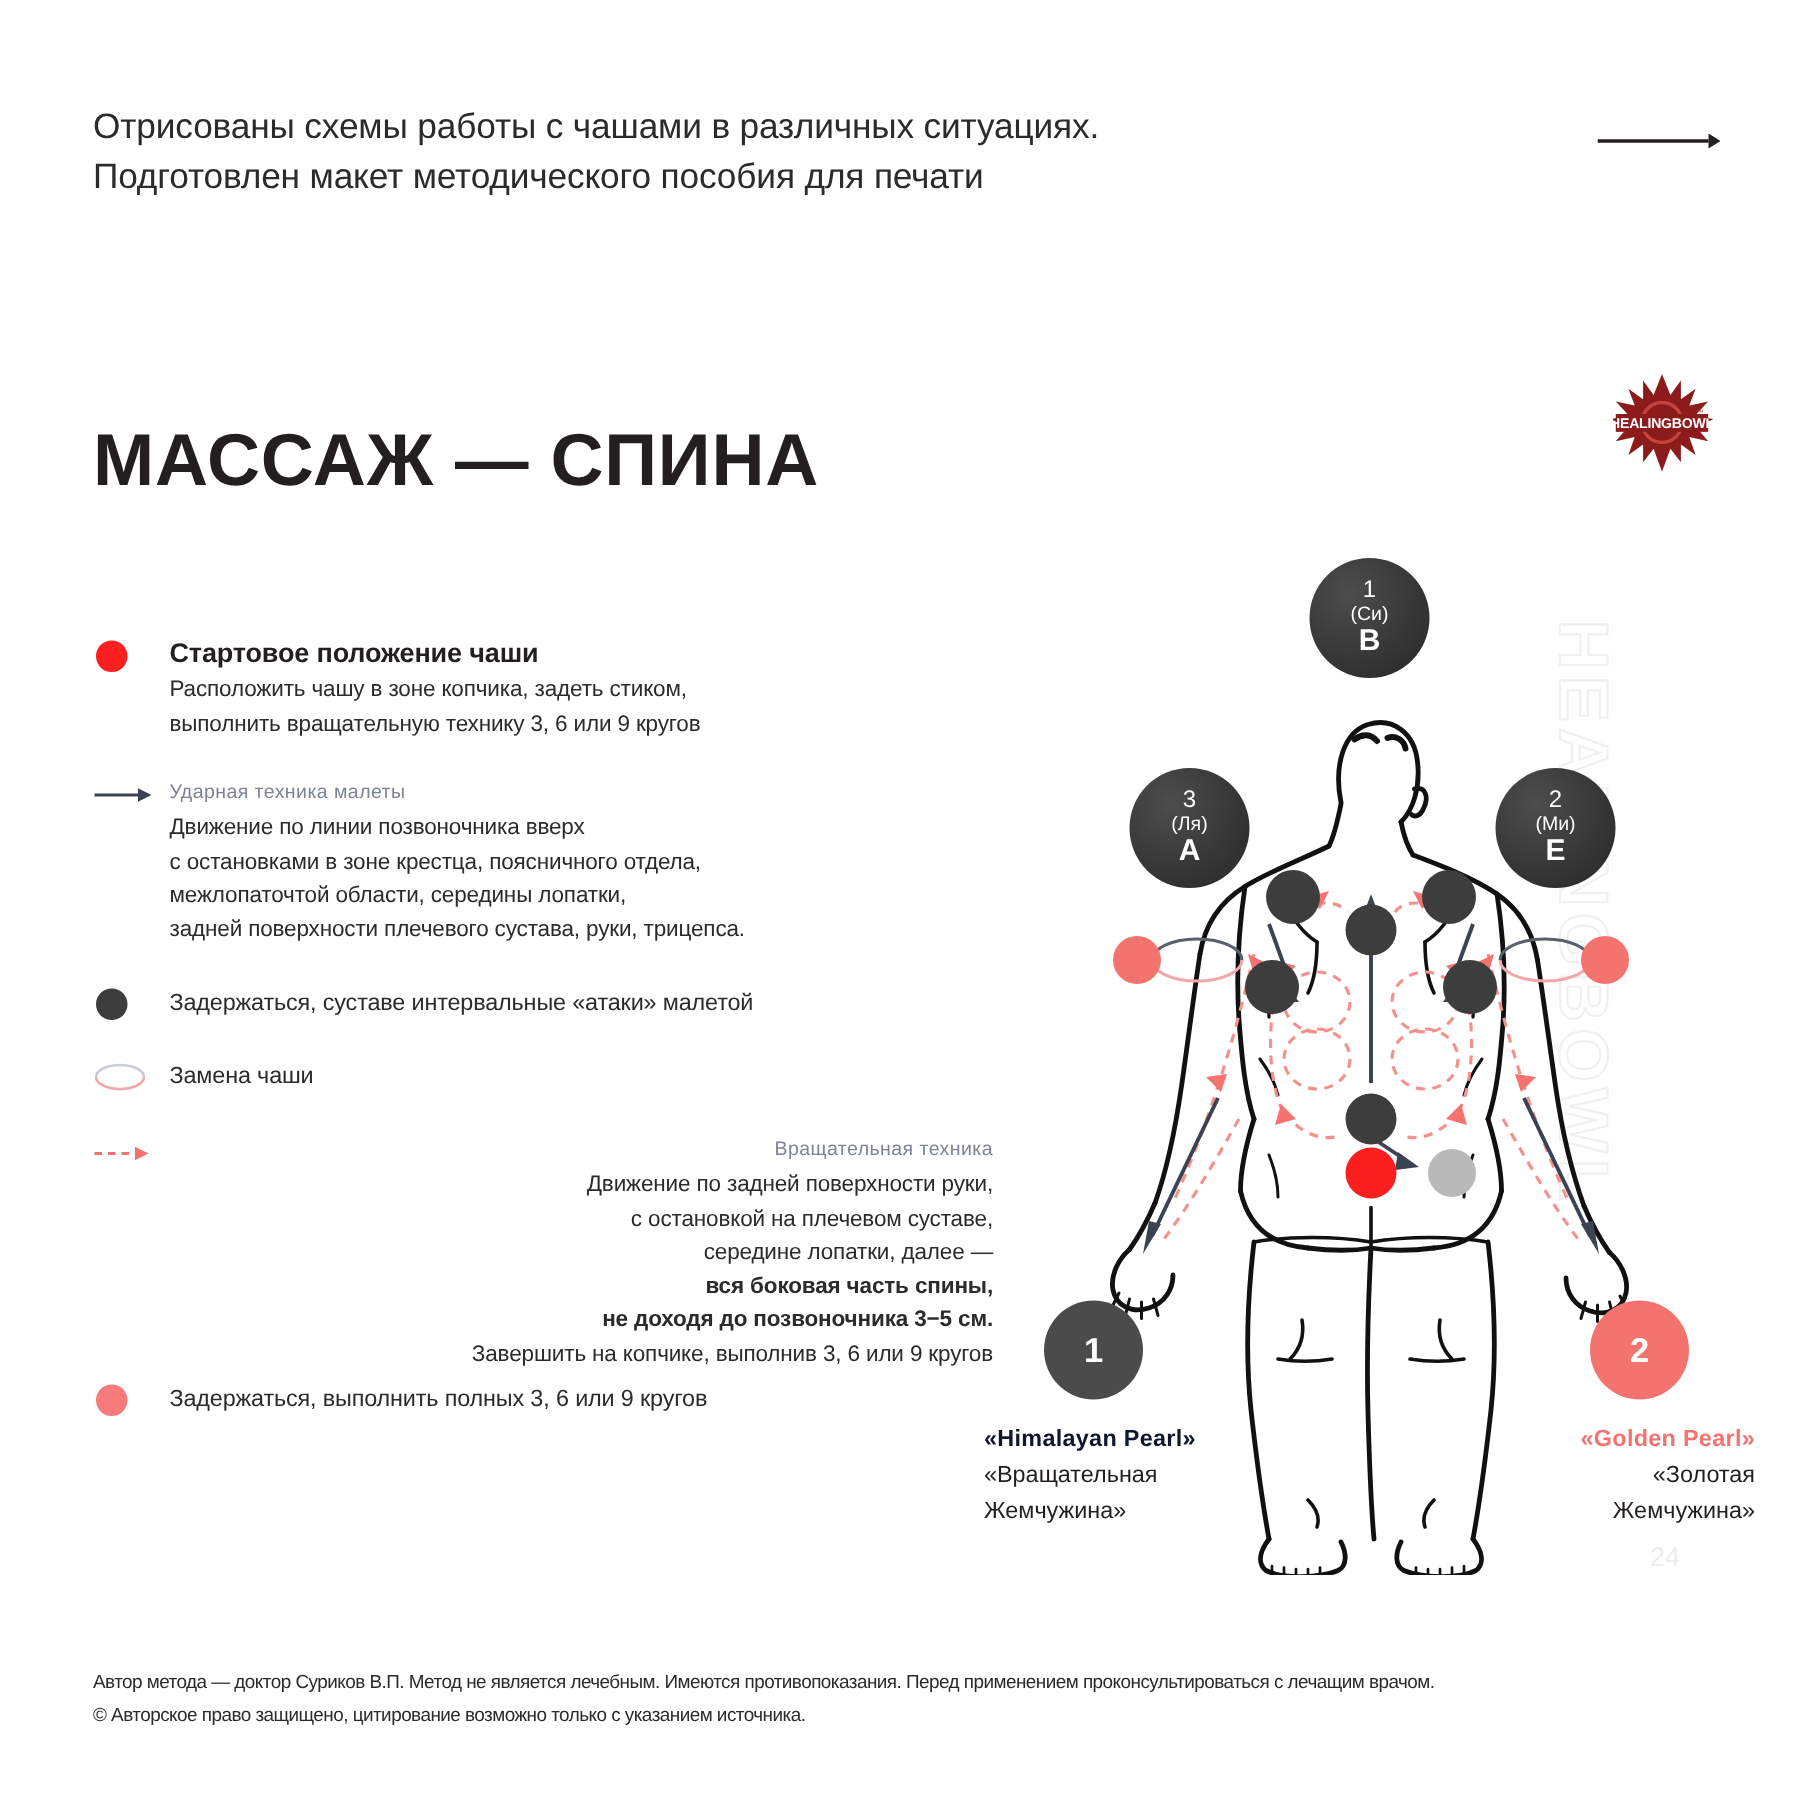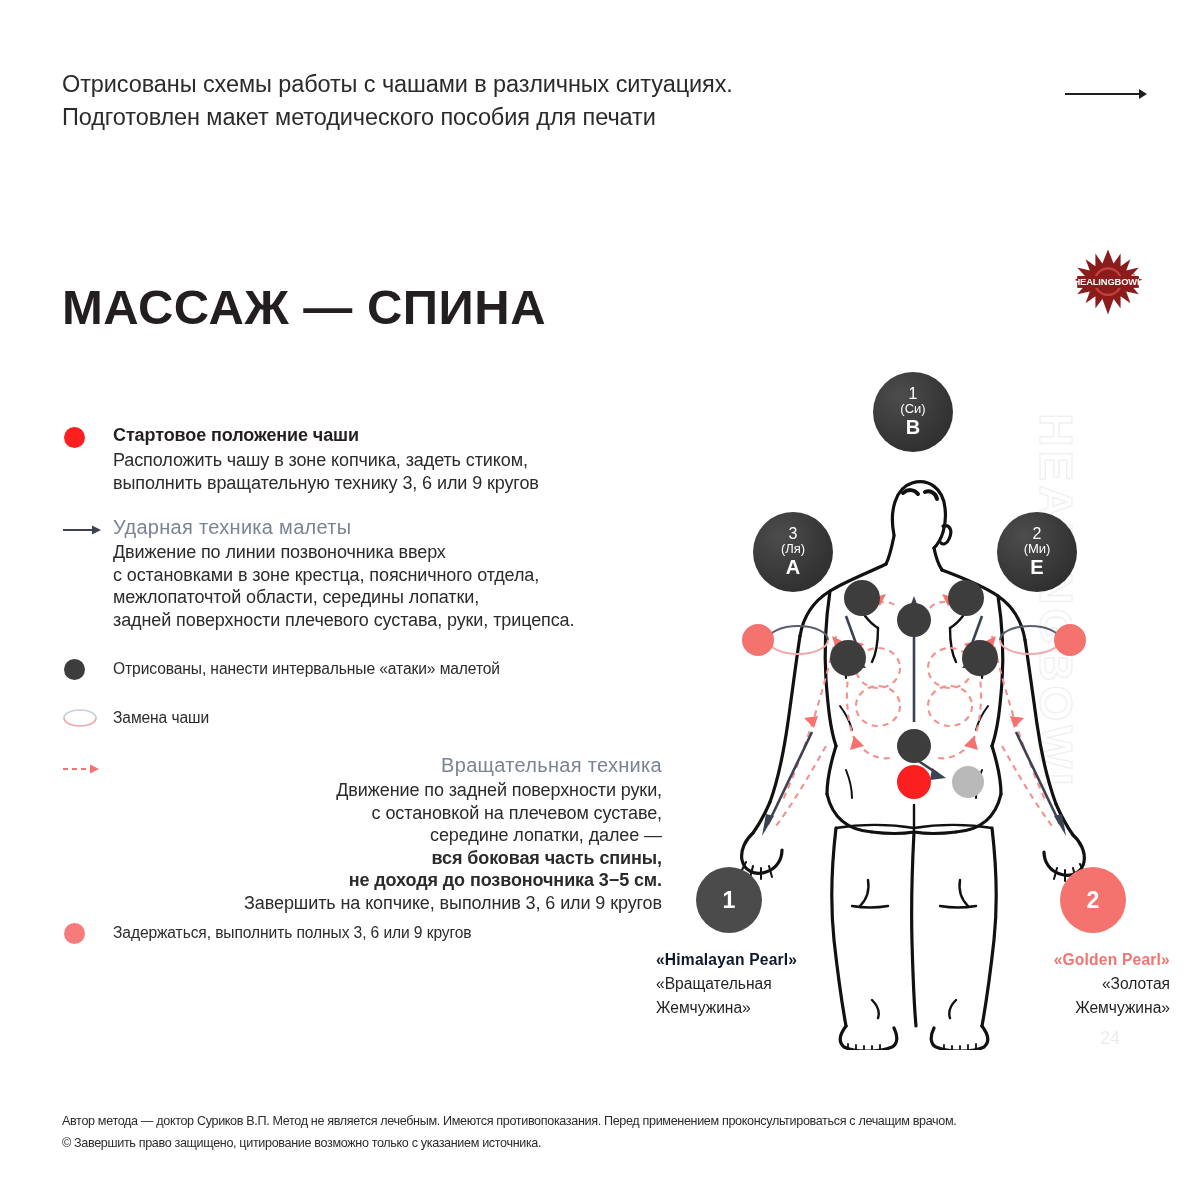--- a/index.html
+++ b/index.html
@@ -61,23 +61,23 @@
     display:block;border-radius:50%;
   }
   .dot-red{width:21px;height:21px;background:#fb1f1f;margin-top:2px;margin-left:2px;}
   .dot-dark{width:21px;height:21px;background:#3d3d3d;margin-top:2px;margin-left:2px;}
   .dot-pink{width:21px;height:21px;background:#f87b7b;margin-top:2px;margin-left:2px;}
   .leg-body{padding-left:51px;}
   .leg-title{
     font-size:18px;font-weight:bold;color:#231f20;line-height:21px;
     margin-bottom:3px;letter-spacing:-0.1px;
   }
-  .leg-title.muted{color:#7b8494;font-weight:normal;font-size:20px;letter-spacing:0.3px;}
+  .leg-title.muted{color:#7b8494;font-weight:normal;font-size:13px;letter-spacing:0.3px;}
   .leg-plain{
-    font-size:18px;color:#2b2b2b;line-height:22.5px;letter-spacing:-0.1px;
+    font-size:15px;color:#2b2b2b;line-height:22.5px;letter-spacing:-0.1px;
   }
   .leg-plain b{font-weight:bold;}
   .leg-single{
     font-size:15.6px;color:#2b2b2b;line-height:22px;letter-spacing:-0.1px;padding-top:1px;
   }
   .sp-a{margin-top:23px;}
   .sp-b{margin-top:26px;}
   .sp-c{margin-top:26px;}
   .sp-d{margin-top:26px;text-align:right;}
   .sp-e{margin-top:7px;}
@@ -175,21 +175,21 @@
           <div>задней поверхности плечевого сустава, руки, трицепса.</div>
         </div>
       </div>
     </div>
 
     <div class="leg-row sp-b">
       <div class="leg-icon">
         <span class="dot dot-dark"></span>
       </div>
       <div class="leg-body">
-        <div class="leg-single">Отрисованы, нанести интервальные «атаки» малетой</div>
+        <div class="leg-single">Задержаться, суставе интервальные «атаки» малетой</div>
       </div>
     </div>
 
     <div class="leg-row sp-c">
       <div class="leg-icon">
         <svg width="44" height="26" viewBox="0 0 44 26" style="margin-top:-1px;">
           <path d="M2,13 A16,8 0 0 1 34,13" fill="none" stroke="#c9ced8" stroke-width="1.7"></path>
           <path d="M2,13 A16,8 0 0 0 34,13" fill="none" stroke="#f0a8a8" stroke-width="1.7"></path>
         </svg>
       </div>
@@ -437,16 +437,16 @@
     </div>
     <div class="bowl-cap" style="left:312px;top:598px;width:218px;text-align:right;">
       <div class="cap-en pink">«Golden Pearl»</div>
       <div class="cap-ru">«Золотая</div>
       <div class="cap-ru">Жемчужина»</div>
     </div>
   </div>
 
   <div style="position:absolute;left:62px;top:1110px;right:40px;">
     <div style="font-size:12.6px;line-height:22px;color:#2b2b2b;letter-spacing:-0.35px;">Автор метода — доктор Суриков В.П. Метод не является лечебным. Имеются противопоказания. Перед применением проконсультироваться с лечащим врачом.</div>
-    <div style="font-size:12.6px;line-height:22px;color:#2b2b2b;letter-spacing:-0.35px;">© Завершить право защищено, цитирование возможно только с указанием источника.</div>
+    <div style="font-size:12.6px;line-height:22px;color:#2b2b2b;letter-spacing:-0.35px;">© Авторское право защищено, цитирование возможно только с указанием источника.</div>
   </div>
 
 </div>
 
 </body></html>

